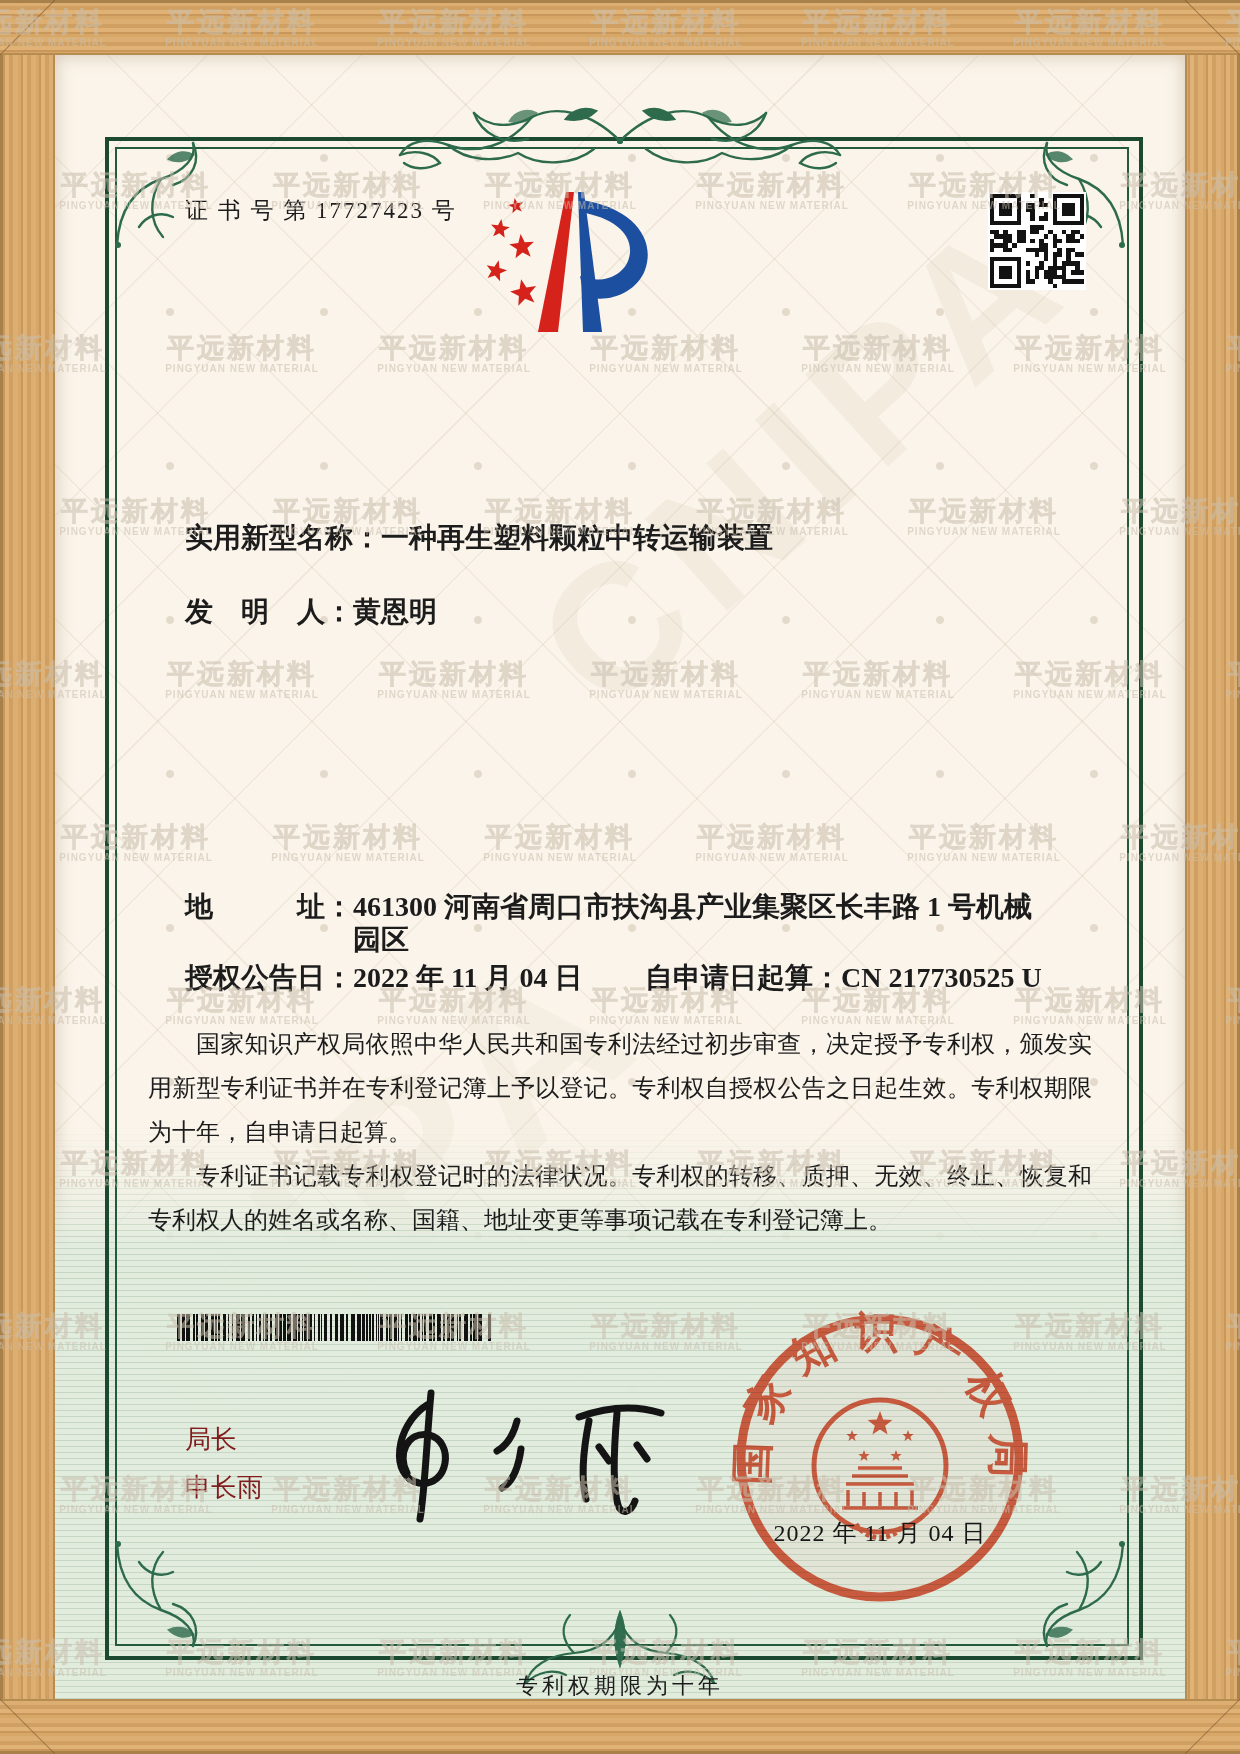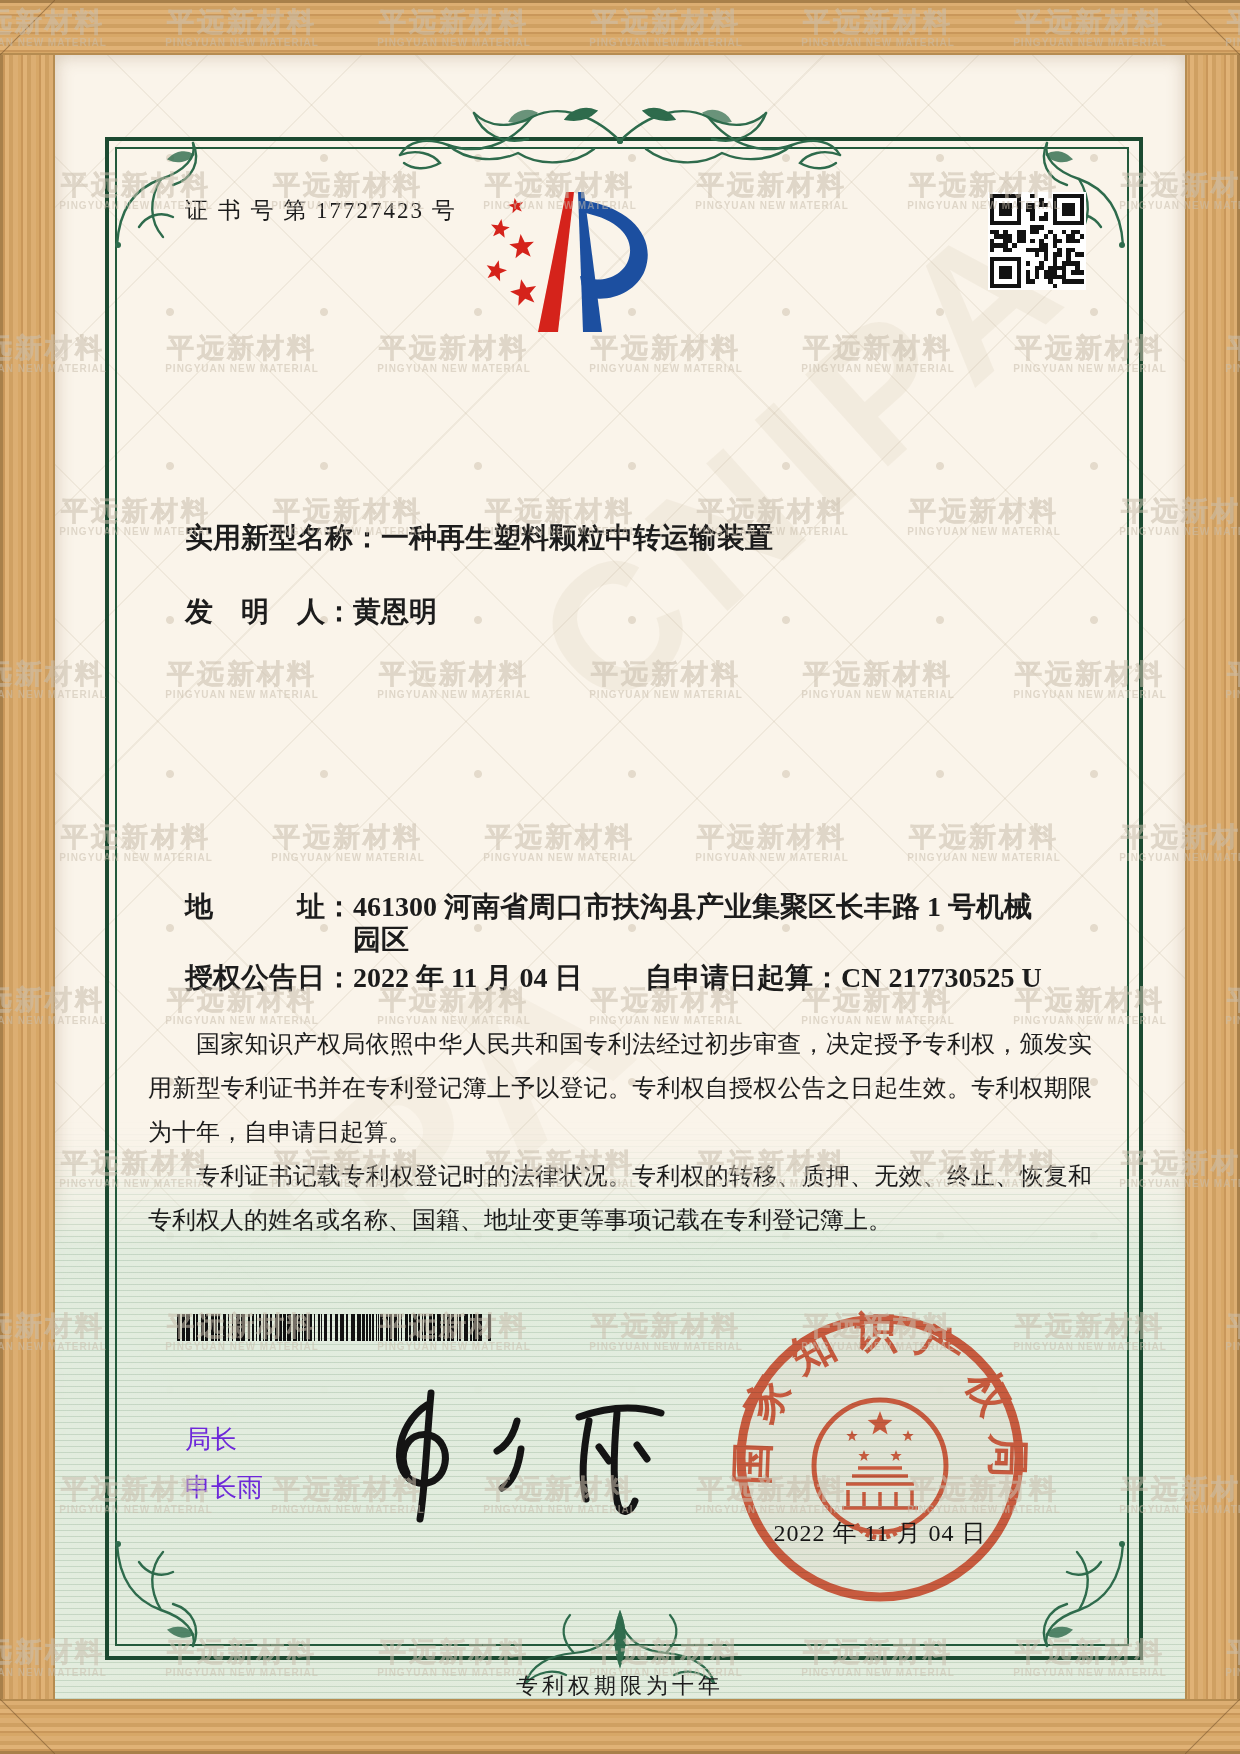--- a/index.html
+++ b/index.html
@@ -65,21 +65,21 @@
   .field .val{display:inline-block;vertical-align:top;}
   .f1{top:466px}.f2{top:540px}.f3{top:615px}.f4{top:688px}.f5{top:758px}
   .f6{top:835px}.f6 .val{width:705px;line-height:33px;}
   .f7{top:906px}
   .grant-no-pair{position:absolute;left:460px;top:0;white-space:nowrap;}
   .body-text{position:absolute;left:93px;top:967px;width:944px;z-index:20;font-size:24px;
              line-height:44px;text-align:justify;}
   .body-text p{margin:0;text-indent:2em;}
   .barcode{position:absolute;left:122px;top:1259px;z-index:20;}
   .signer{position:absolute;left:130px;top:1360px;z-index:20;font-size:26px;line-height:48px;
-          font-family:"Liberation Sans","DejaVu Sans",sans-serif;color:#6d28d9;}
+          font-family:"Liberation Sans","DejaVu Sans",sans-serif;color:#7f1d1d;}
   .signature{position:absolute;left:310px;top:1330px;z-index:21;}
   .seal{position:absolute;left:675px;top:1253px;width:300px;height:300px;z-index:30;
         mix-blend-mode:multiply;opacity:.93;}
   .seal-date{position:absolute;left:675px;top:1462px;width:300px;text-align:center;z-index:31;
              font-size:24px;color:#161616;letter-spacing:1px;}
   .page-no{position:absolute;left:0;top:1548px;width:1130px;text-align:center;z-index:20;
            font-size:21px;letter-spacing:3px;}
   .cont-note{position:absolute;left:0;top:1616px;width:1130px;text-align:center;z-index:20;
              font-size:22px;letter-spacing:4px;}
 

